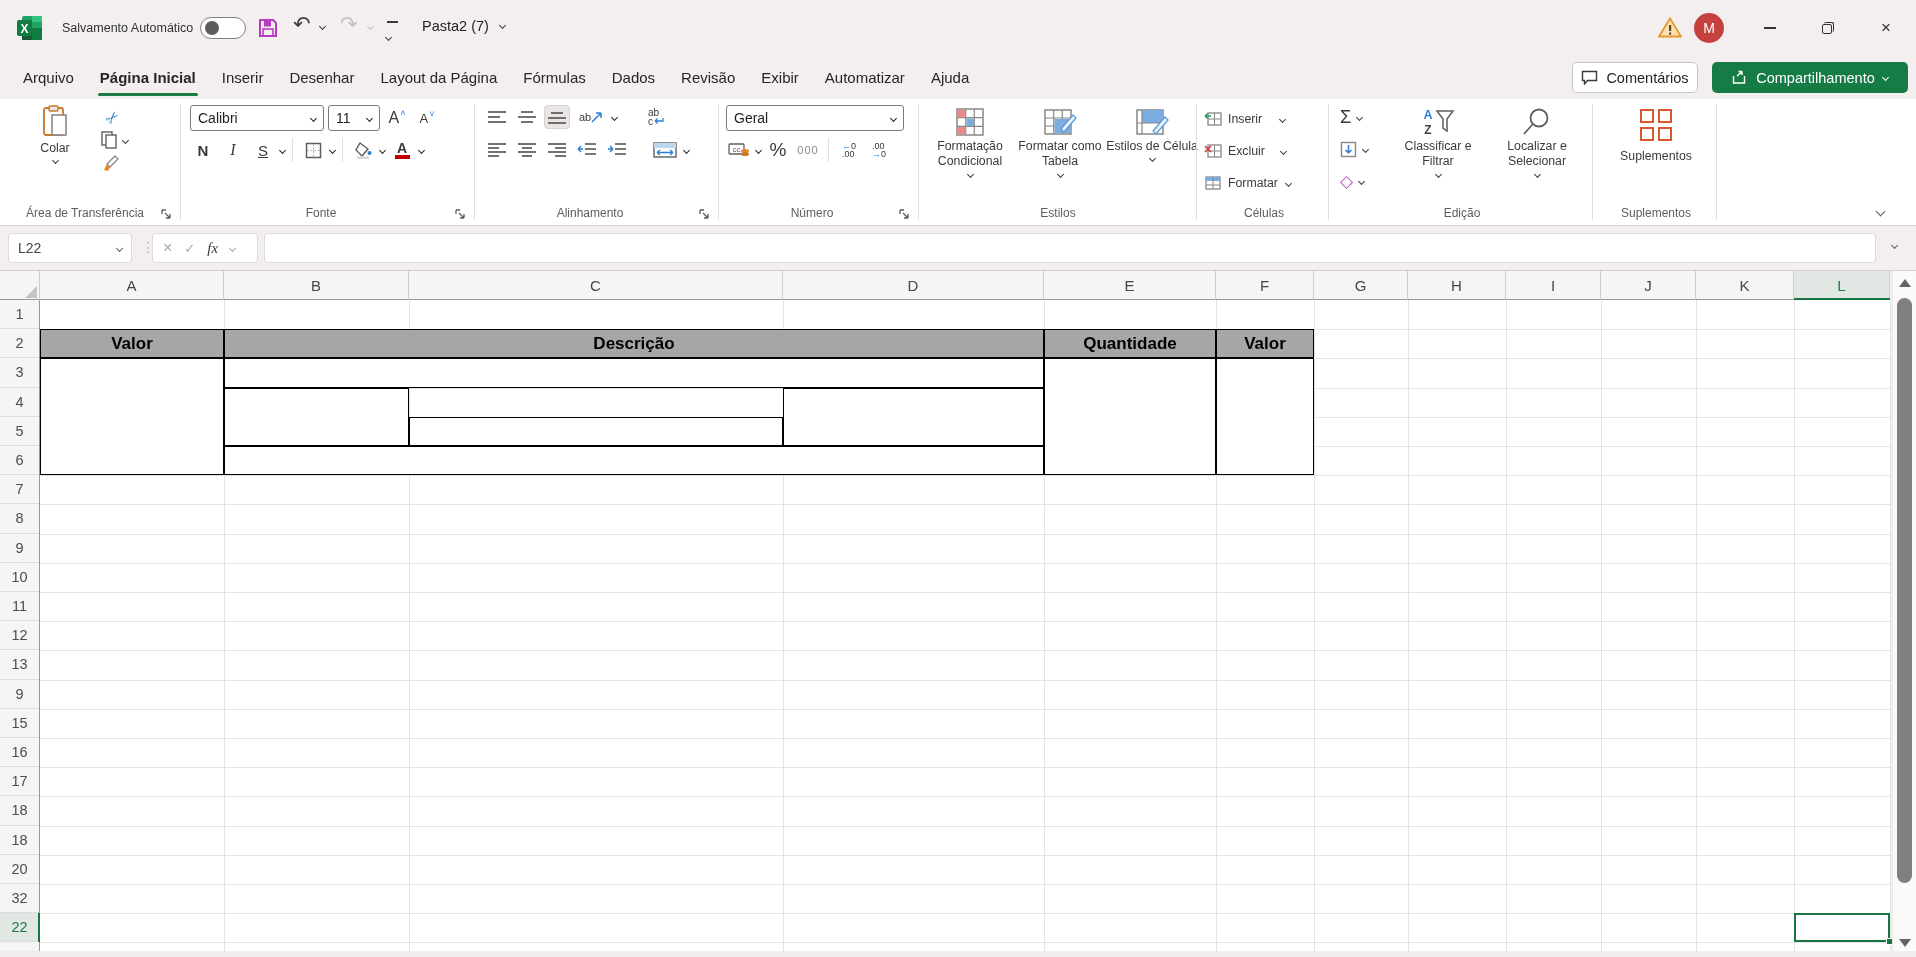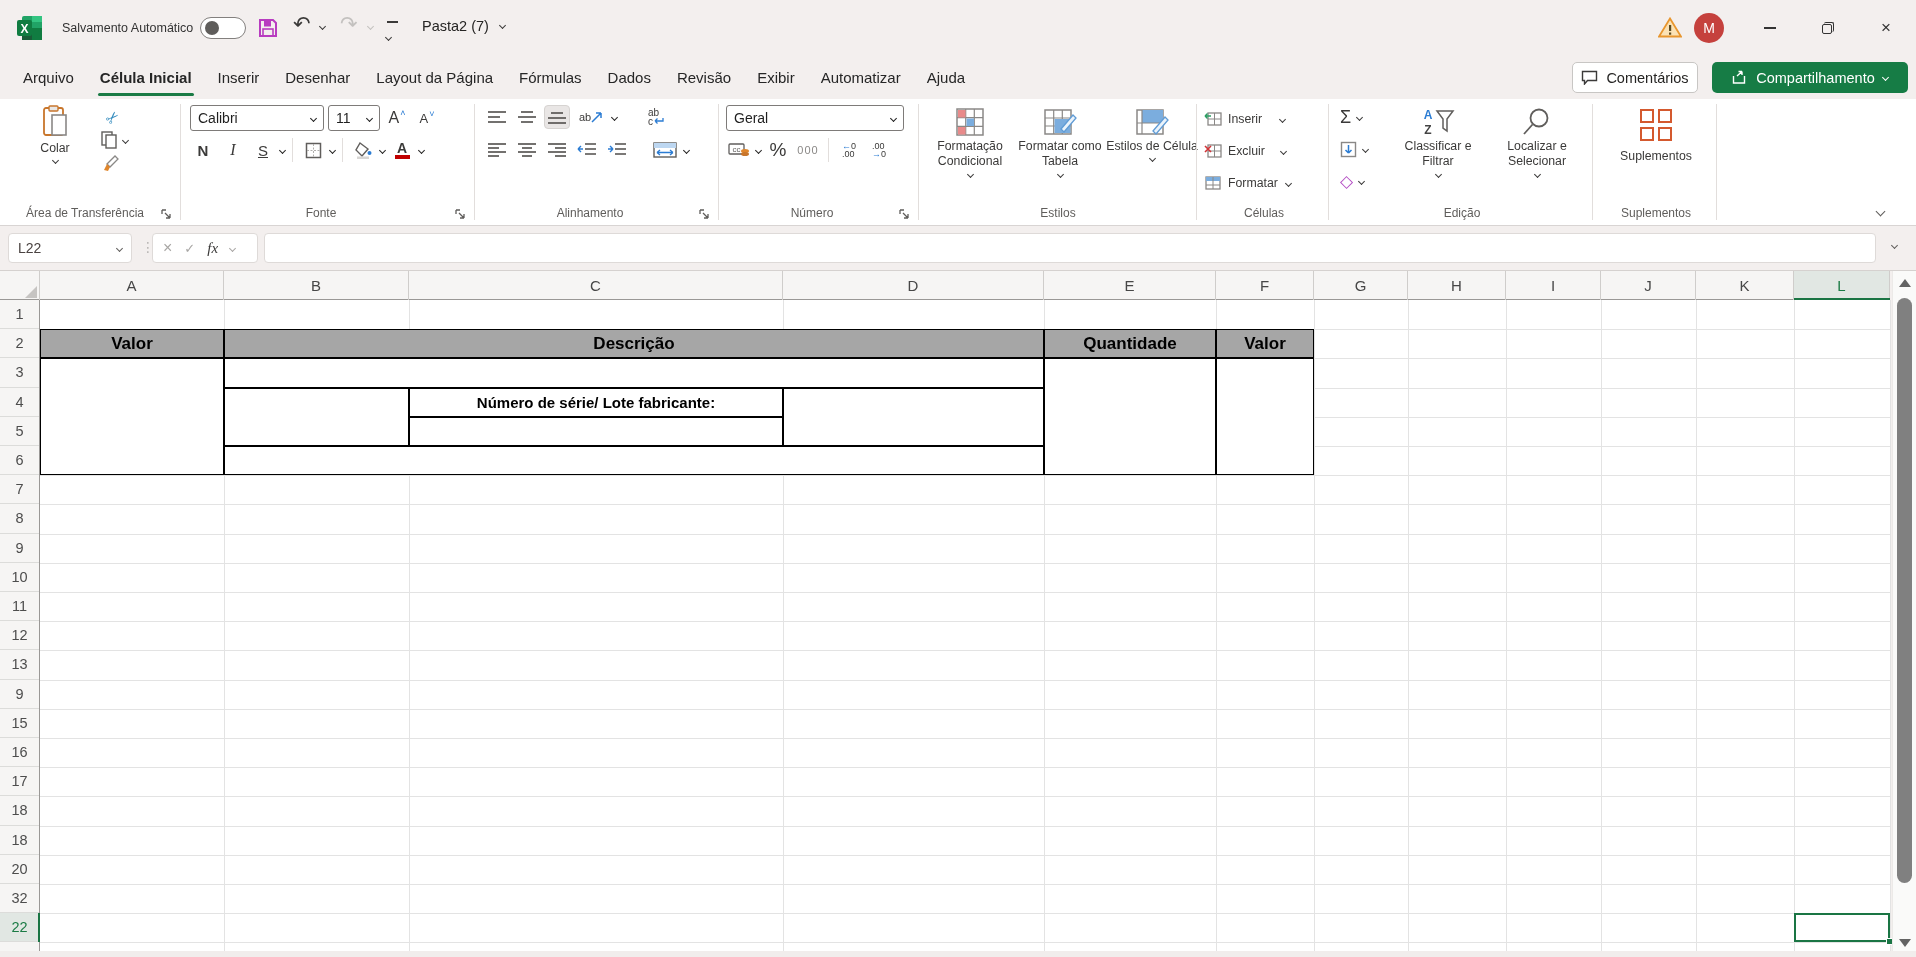--- a/index.html
+++ b/index.html
@@ -110,21 +110,21 @@
         <div style="position:absolute;left:2px;top:0;width:10px;height:10px;border:1.4px solid #333;border-radius:2px 2px 2px 0;border-left:none;border-bottom:none"></div>
         <div style="position:absolute;left:0;top:2px;width:10px;height:10px;border:1.4px solid #333;border-radius:2px;background:#f3efee"></div>
       </div>
     </div>
     <div class="abs wbtn" style="left:1863px;top:0;font-size:17px">×</div>
   </div>
 
   <div id="tabrow" class="abs">
     <div id="tabs">
         <div class="tab">Arquivo</div>
-        <div class="tab active">Célula Inicial</div>
+        <div class="tab active">Página Inicial</div>
         <div class="tab">Inserir</div>
         <div class="tab">Desenhar</div>
         <div class="tab">Layout da Página</div>
         <div class="tab">Fórmulas</div>
         <div class="tab">Dados</div>
         <div class="tab">Revisão</div>
         <div class="tab">Exibir</div>
         <div class="tab">Automatizar</div>
         <div class="tab">Ajuda</div>
       </div>
@@ -602,21 +602,20 @@
       <div class="rowh" style="position: absolute; top: 884px; height: 29.2px;">32</div>
       <div class="rowh" style="position: absolute; top: 913.2px; height: 29.2px; background: rgb(225, 231, 227); color: rgb(27, 123, 69); font-weight: 500;">22</div>
       <div style="position: absolute; left: 37.5px; top: 913.2px; width: 2.5px; height: 29.2px; background: rgb(26, 117, 68);"></div>
       <div class="tbox gray th" style="position: absolute; left: 40px; top: 329.2px; width: 184px; height: 29.2px;">Valor</div>
       <div class="tbox gray th" style="position: absolute; left: 224px; top: 329.2px; width: 820px; height: 29.2px;">Descrição</div>
       <div class="tbox gray th" style="position: absolute; left: 1044px; top: 329.2px; width: 172px; height: 29.2px;">Quantidade</div>
       <div class="tbox gray th" style="position: absolute; left: 1216px; top: 329.2px; width: 98px; height: 29.2px;">Valor</div>
       <div class="tbox " style="position: absolute; left: 40px; top: 358.4px; width: 184px; height: 116.8px;"></div>
       <div class="tbox " style="position: absolute; left: 224px; top: 358.4px; width: 820px; height: 29.2px;"></div>
       <div class="tbox " style="position: absolute; left: 224px; top: 387.6px; width: 185px; height: 58.4px;"></div>
-      <div class="tbox tc" style="position: absolute; left: 409px; top: 387.6px; width: 374px; height: 29.2px;">Número de série/ Lote fabricante:</div>
       <div class="tbox " style="position: absolute; left: 409px; top: 416.8px; width: 374px; height: 29.2px;"></div>
       <div class="tbox " style="position: absolute; left: 783px; top: 387.6px; width: 261px; height: 58.4px;"></div>
       <div class="tbox " style="position: absolute; left: 224px; top: 446px; width: 820px; height: 29.2px;"></div>
       <div class="tbox " style="position: absolute; left: 1044px; top: 358.4px; width: 172px; height: 116.8px;"></div>
       <div class="tbox " style="position: absolute; left: 1216px; top: 358.4px; width: 98px; height: 116.8px;"></div>
       <div style="position: absolute; left: 1794px; top: 913.2px; width: 96px; height: 29.2px; border: 2px solid rgb(26, 117, 68);">
         <div style="position:absolute;right:-5px;bottom:-5px;width:7px;height:7px;background:#1a7544;border:1px solid #fff"></div>
       </div>
     </div>
 

